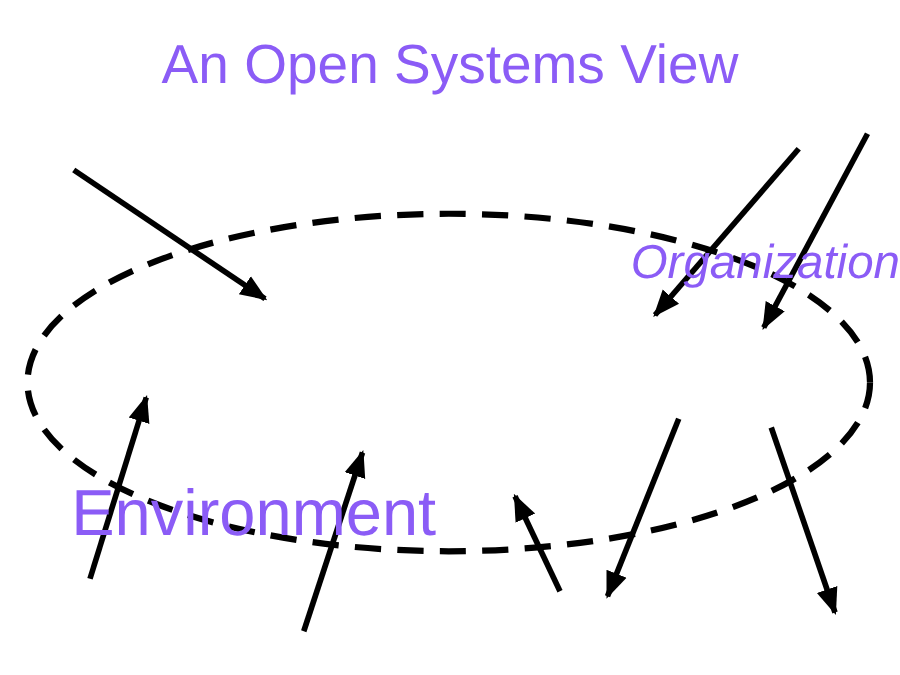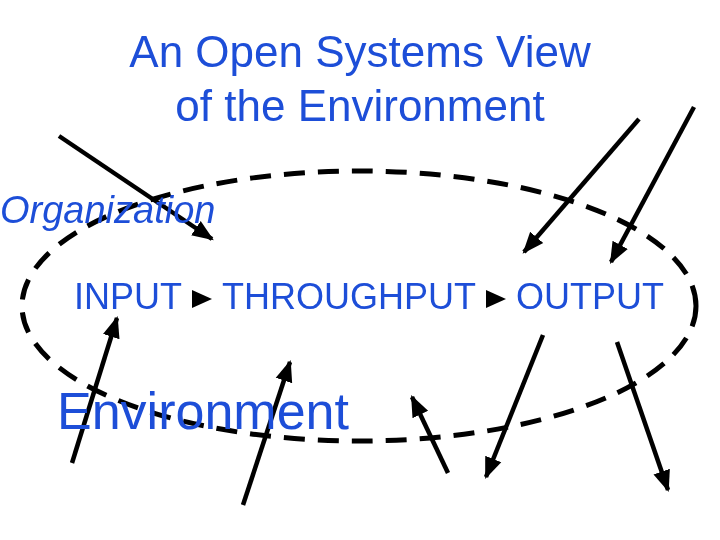--- a/index.html
+++ b/index.html
@@ -7,21 +7,21 @@
     padding: 0;
     background: #ffffff;
   }
   .slide {
     position: relative;
     width: 720px;
     height: 540px;
     background: #ffffff;
     overflow: hidden;
     font-family: "Liberation Sans", sans-serif;
-    color: #1d4ed8;
+    color: #8b5cf6;
   }
   .diagram-svg {
     position: absolute;
     left: 0;
     top: 0;
     width: 720px;
     height: 540px;
   }
   .diagram-svg line {
     stroke: #000000;
@@ -39,21 +39,21 @@
     text-align: center;
     font-size: 44px;
     line-height: 54px;
     white-space: nowrap;
   }
   .org-label {
     position: absolute;
     left: 0;
     top: 191px;
     width: 720px;
-    text-align: left;
+    text-align: right;
     font-size: 38px;
     line-height: 38px;
     font-style: italic;
     white-space: nowrap;
   }
   .io-row {
     position: absolute;
     left: 18px;
     top: 279px;
     width: 702px;
@@ -101,28 +101,20 @@
         <line x1="72" y1="463" x2="117" y2="318" stroke-width="4.5" marker-end="url(#arrowhead)"></line>
         <line x1="243" y1="505" x2="290" y2="362" stroke-width="4.5" marker-end="url(#arrowhead)"></line>
         <line x1="448" y1="473" x2="412" y2="397" stroke-width="4.5" marker-end="url(#arrowhead)"></line>
         <line x1="543" y1="335" x2="486" y2="477" stroke-width="4.5" marker-end="url(#arrowhead)"></line>
         <line x1="617" y1="342" x2="668" y2="490" stroke-width="4.5" marker-end="url(#arrowhead)"></line>
       </g>
   </svg>
 
   <div class="slide-title">
     <div>An Open Systems View</div>
-    <div>of the Environment</div>
   </div>
 
   <div class="org-label">Organization</div>
 
-  <div class="io-row">
-    <span>INPUT</span>
-    <span class="tri-icon"></span>
-    <span>THROUGHPUT</span>
-    <span class="tri-icon"></span>
-    <span>OUTPUT</span>
-  </div>
 
   <div class="env-label">Environment</div>
 
 </div>
 
 </body></html>

